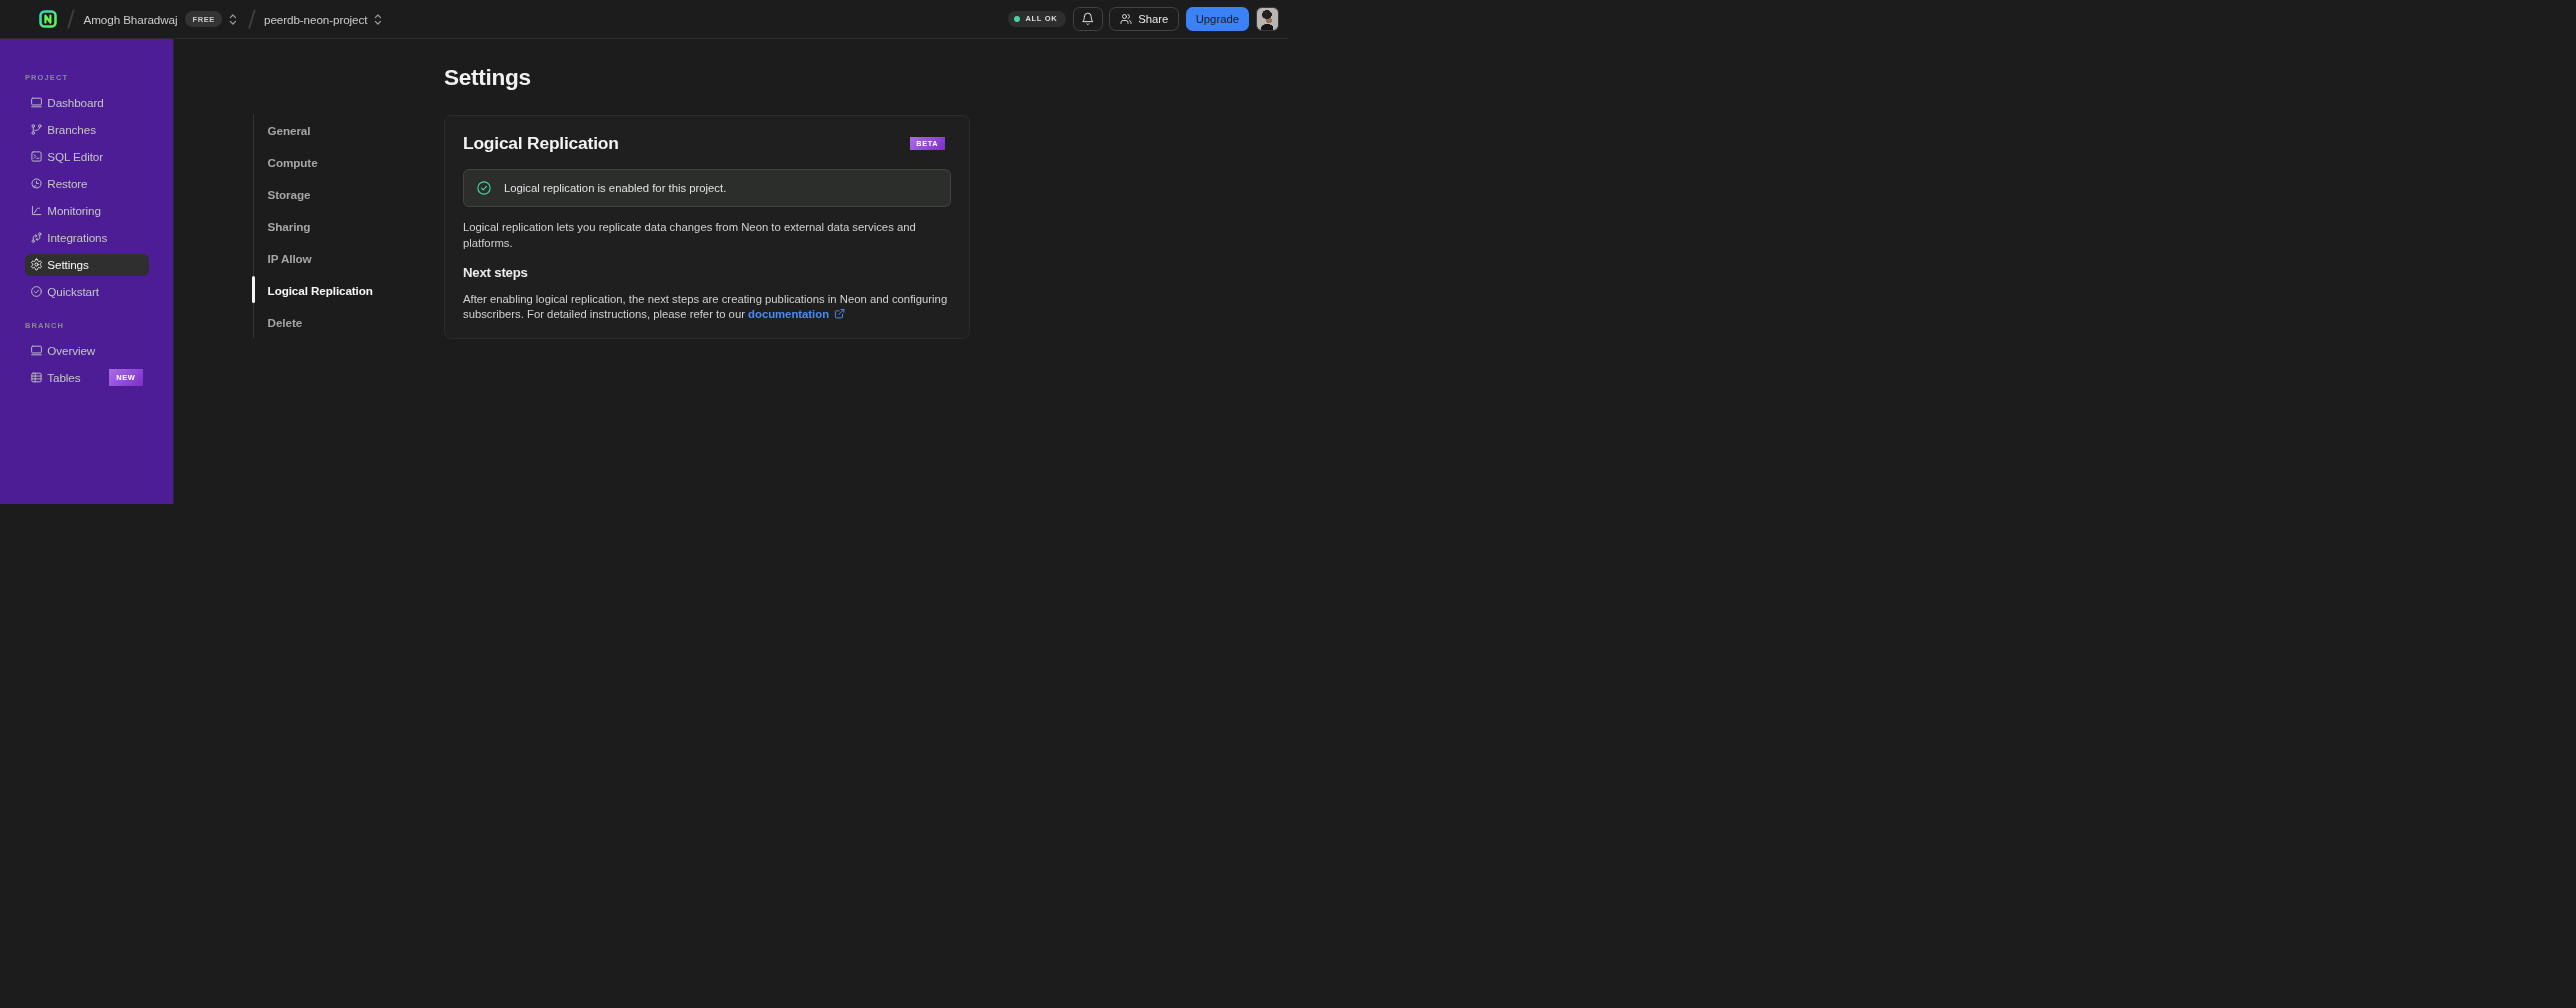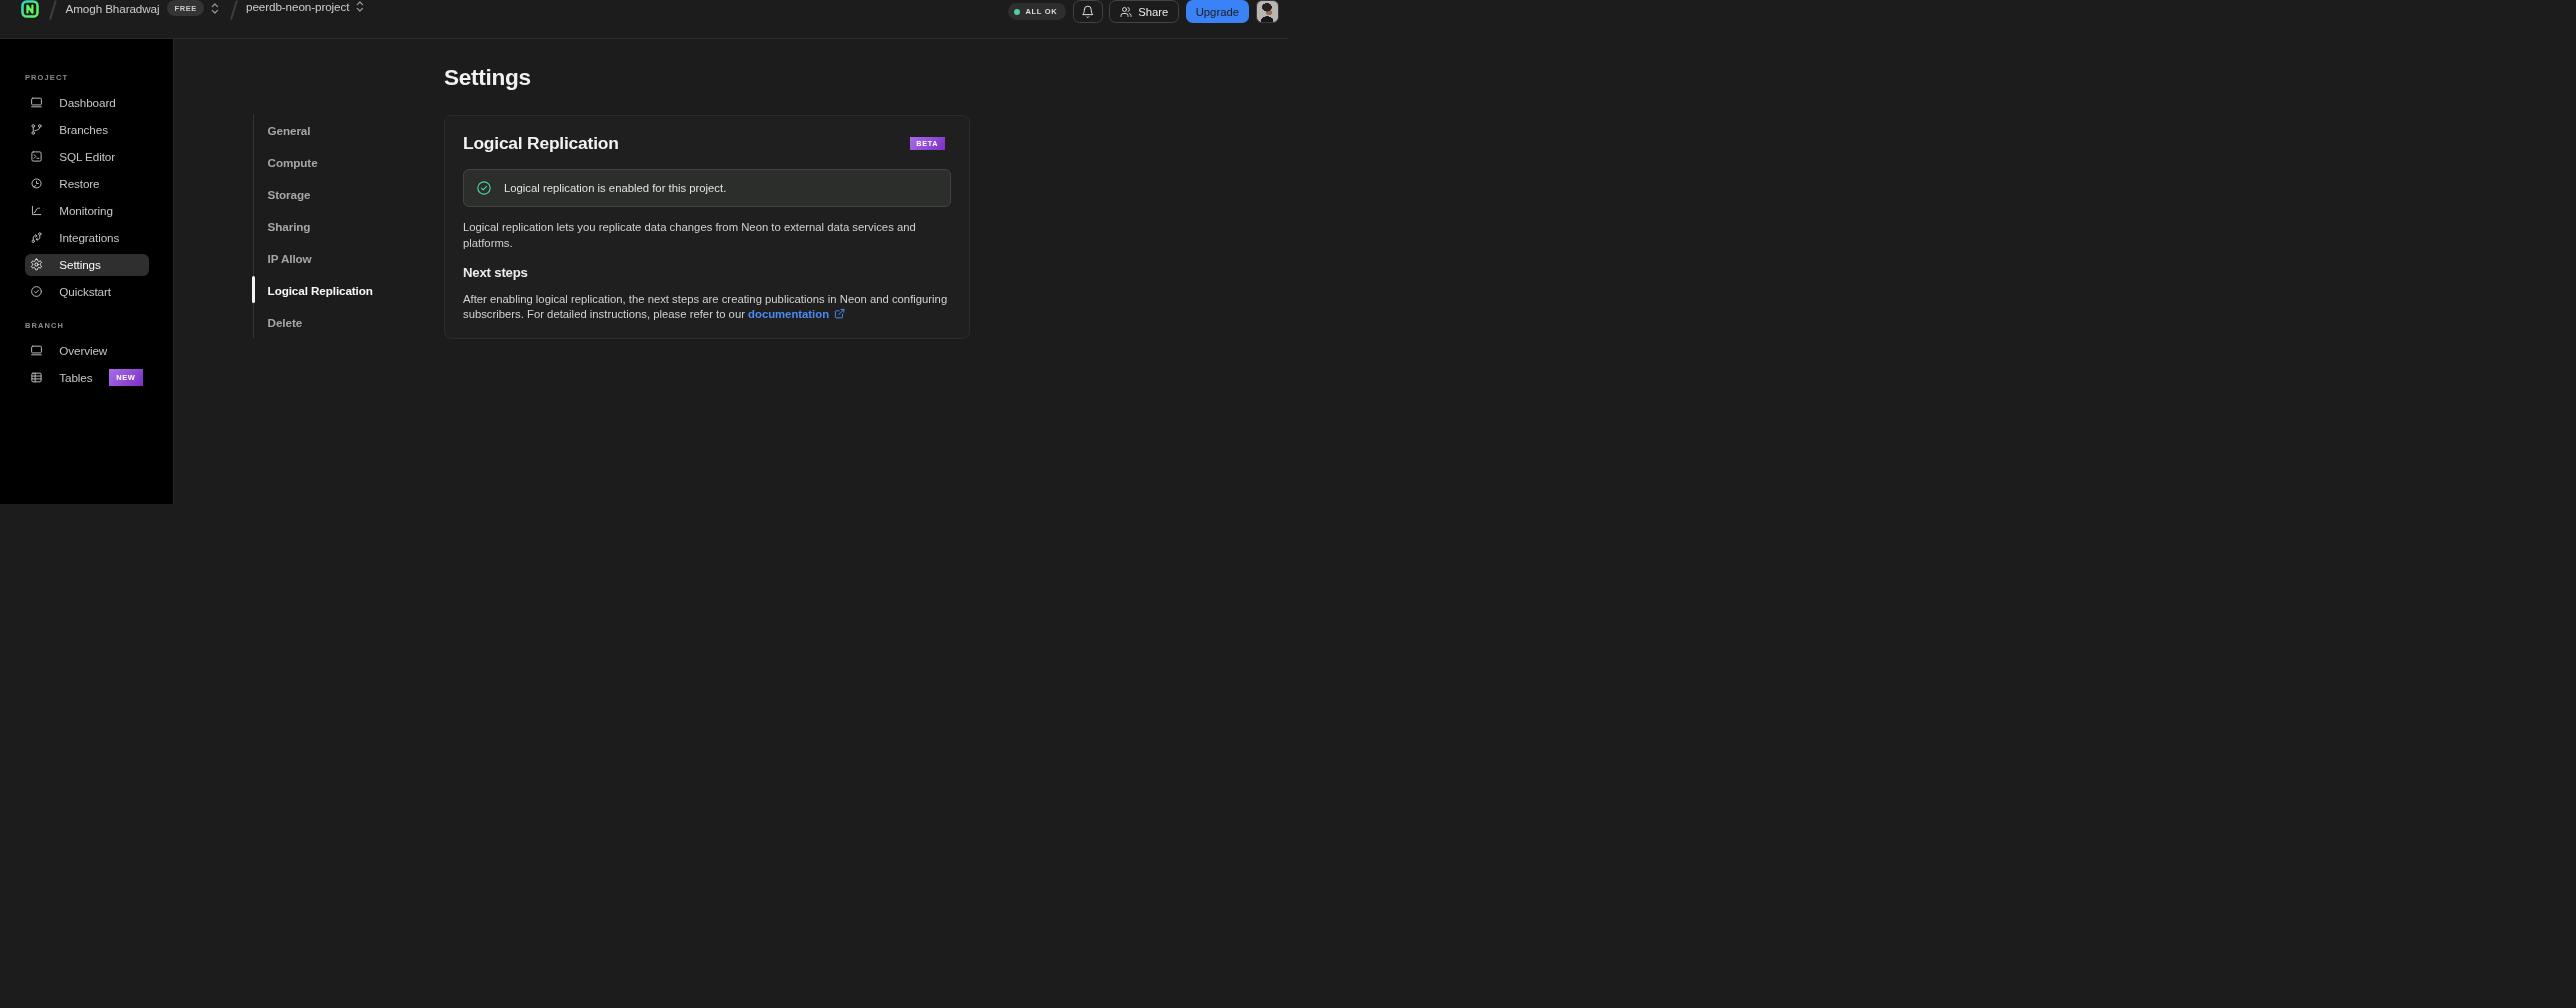--- a/index.html
+++ b/index.html
@@ -9,23 +9,23 @@
     font-family:"Liberation Sans","DejaVu Sans",sans-serif;
     color:#e6e7e6;
     overflow:hidden;
     position:relative;
   }
   svg { display:block; }
 
   
   .header {
     position:absolute; top:0; left:0; right:0; height:39px;
-    display:flex; align-items:flex-start;
+    display:flex; align-items:center;
     border-bottom:0.8px solid #2a2b2a;
-    padding-left:21px; background:#1b1c1b; z-index:5;
+    padding-left:39px; background:#1b1c1b; z-index:5;
   }
   .logo { width:18px; height:18px; }
   .bc-slash {
     width:1.5px; height:19.6px; background:#3d3e3d;
     transform:rotate(17deg); border-radius:0.8px; margin-left:13px;
   }
   .bc-group { display:flex; align-items:center; margin-left:12px; cursor:pointer; }
   .bc-name { font-size:11.7px; color:#cbccce; letter-spacing:-0.1px; }
   .badge-free {
     margin-left:7.5px; height:16px; padding:0 7.5px; border-radius:8.3px;
@@ -64,35 +64,35 @@
     background-color:#b7b6b3;
     background-image:
       radial-gradient(ellipse 38% 33% at 47% 30%, #242120 0 60%, rgba(36,33,32,0) 62%),
       radial-gradient(ellipse 24% 22% at 57% 55%, #9a6b4c 0 58%, rgba(154,107,76,0) 60%),
       radial-gradient(ellipse 46% 30% at 48% 92%, #17171b 0 62%, rgba(23,23,27,0) 64%);
   }
 
   
   .sidebar {
     position:absolute; top:39px; left:0; bottom:0; width:174px;
-    border-right:0.8px solid #272827; background:#000000;
+    border-right:0.8px solid #272827; background:#4c1d95;
   }
   .section-label {
     margin:34px 0 0 25px; font-size:7.5px; font-weight:700;
     letter-spacing:1.1px; color:#8a8b8a;
   }
   .section-label.branch { margin-top:18px; }
   .side-list { list-style:none; margin-top:9px; }
   .side-item {
     width:124px; height:22.6px; margin:0 25px 4.5px 25px; border-radius:6px;
     display:flex; align-items:center; padding:0 6px 0 5.3px;
     color:#c5c6c5; cursor:pointer;
   }
   .side-item .s-icon { width:13px; height:13px; color:#bdbebd; flex:none; }
-  .side-item .s-label { margin-left:16px; font-size:11.7px; letter-spacing:-0.1px; }
+  .side-item .s-label { margin-left:4px; font-size:11.7px; letter-spacing:-0.1px; }
   .side-item.active { background:#2e2f2e; color:#fafafa; }
   .side-item.active .s-icon { color:#f2f3f2; }
   .badge-new {
     margin-left:auto; height:16.6px; padding:0 7.5px; border-radius:0;
     background:linear-gradient(135deg,#a96de6,#7c2fc8);
     color:#ffffff; font-size:7.5px; font-weight:700; letter-spacing:0.6px;
     display:flex; align-items:center;
   }
 
   

